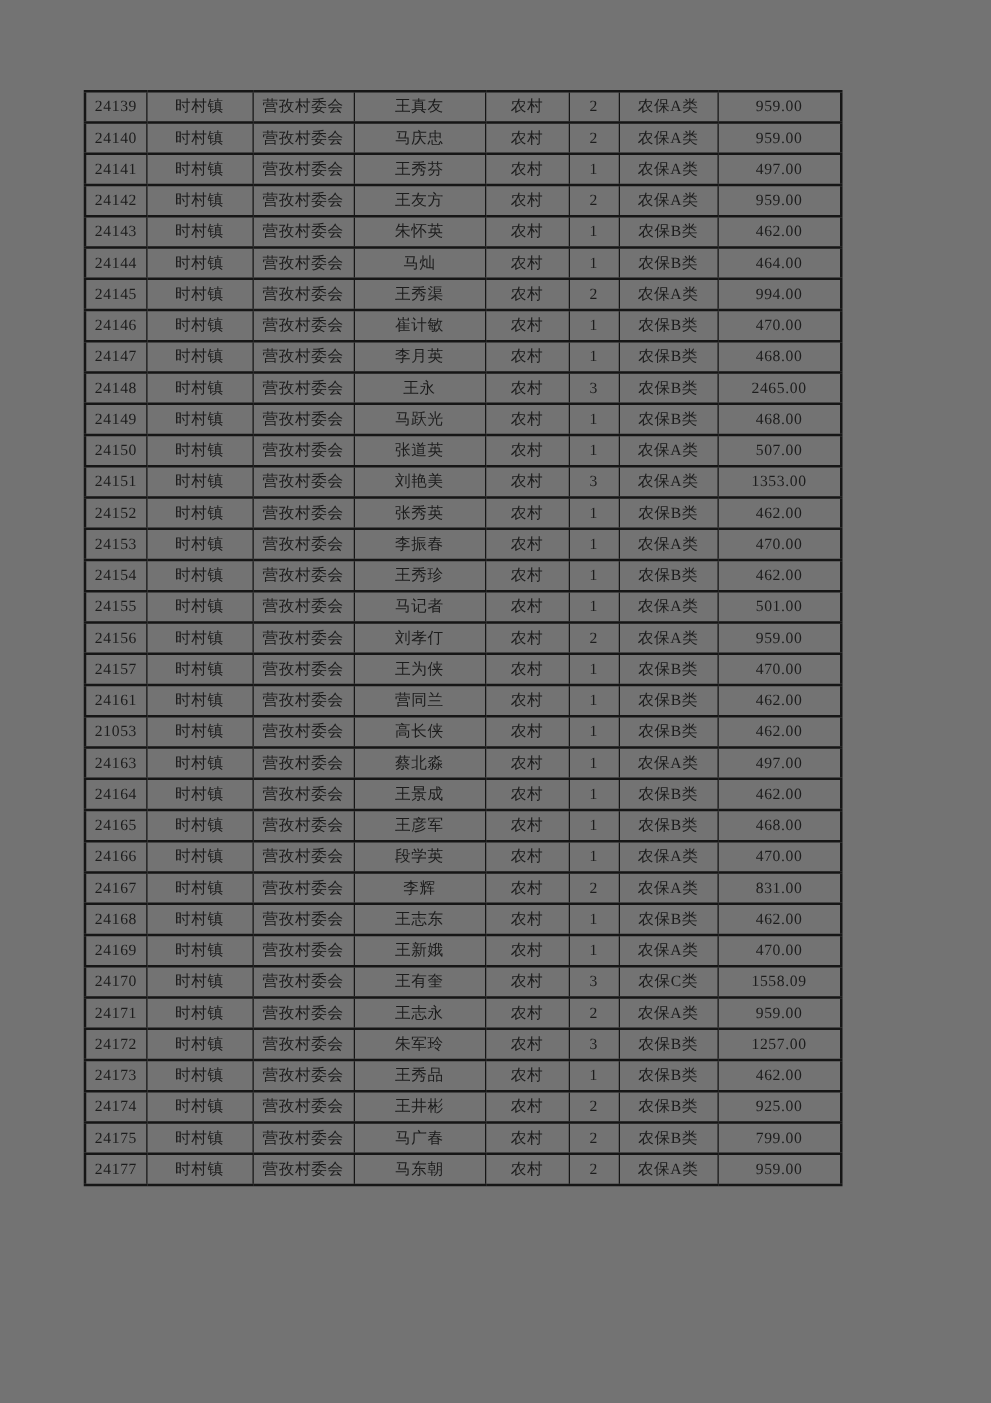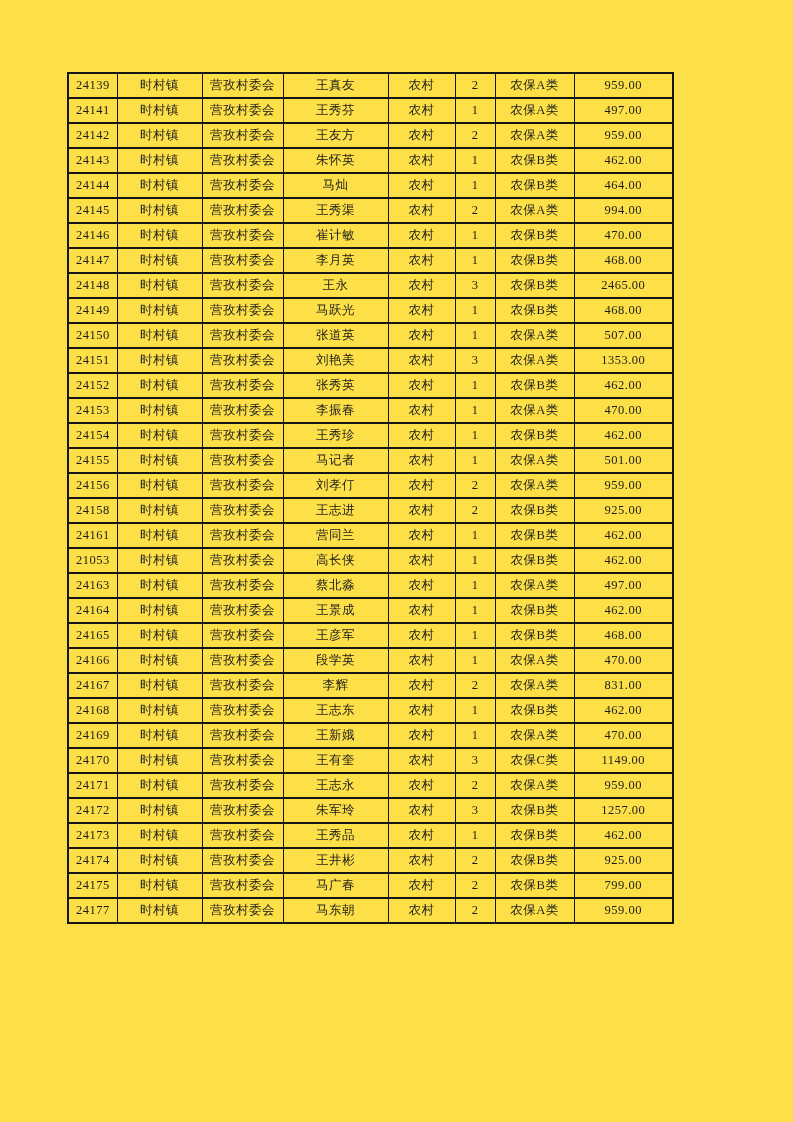--- a/index.html
+++ b/index.html
@@ -5,21 +5,21 @@
   html, body {
     margin: 0;
     padding: 0;
     background: #e8e8e8;
   }
   .page {
     position: relative;
     width: 793px;
     height: 1122px;
     margin: 0 auto;
-    background: #fde047;
+    background: #737373;
     overflow: hidden;
     font-family: "Liberation Serif", "DejaVu Serif", serif;
   }
   table.grid {
     position: absolute;
     left: 67px;
     top: 72px;
     width: 605px;
     border-collapse: collapse;
     table-layout: fixed;
@@ -69,20 +69,30 @@
           <td>24139</td>
           <td>时村镇</td>
           <td>营孜村委会</td>
           <td>王真友</td>
           <td>农村</td>
           <td>2</td>
           <td>农保A类</td>
           <td>959.00</td>
         </tr>
         <tr>
+          <td>24140</td>
+          <td>时村镇</td>
+          <td>营孜村委会</td>
+          <td>马庆忠</td>
+          <td>农村</td>
+          <td>2</td>
+          <td>农保A类</td>
+          <td>959.00</td>
+        </tr>
+        <tr>
           <td>24141</td>
           <td>时村镇</td>
           <td>营孜村委会</td>
           <td>王秀芬</td>
           <td>农村</td>
           <td>1</td>
           <td>农保A类</td>
           <td>497.00</td>
         </tr>
         <tr>
@@ -229,28 +239,28 @@
           <td>24156</td>
           <td>时村镇</td>
           <td>营孜村委会</td>
           <td>刘孝仃</td>
           <td>农村</td>
           <td>2</td>
           <td>农保A类</td>
           <td>959.00</td>
         </tr>
         <tr>
-          <td>24158</td>
-          <td>时村镇</td>
-          <td>营孜村委会</td>
-          <td>王志进</td>
-          <td>农村</td>
-          <td>2</td>
-          <td>农保B类</td>
-          <td>925.00</td>
+          <td>24157</td>
+          <td>时村镇</td>
+          <td>营孜村委会</td>
+          <td>王为侠</td>
+          <td>农村</td>
+          <td>1</td>
+          <td>农保B类</td>
+          <td>470.00</td>
         </tr>
         <tr>
           <td>24161</td>
           <td>时村镇</td>
           <td>营孜村委会</td>
           <td>营同兰</td>
           <td>农村</td>
           <td>1</td>
           <td>农保B类</td>
           <td>462.00</td>
@@ -336,21 +346,21 @@
           <td>470.00</td>
         </tr>
         <tr>
           <td>24170</td>
           <td>时村镇</td>
           <td>营孜村委会</td>
           <td>王有奎</td>
           <td>农村</td>
           <td>3</td>
           <td>农保C类</td>
-          <td>1149.00</td>
+          <td>1558.09</td>
         </tr>
         <tr>
           <td>24171</td>
           <td>时村镇</td>
           <td>营孜村委会</td>
           <td>王志永</td>
           <td>农村</td>
           <td>2</td>
           <td>农保A类</td>
           <td>959.00</td>

